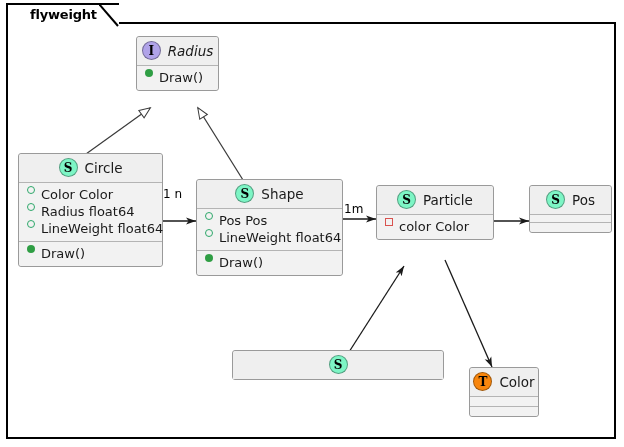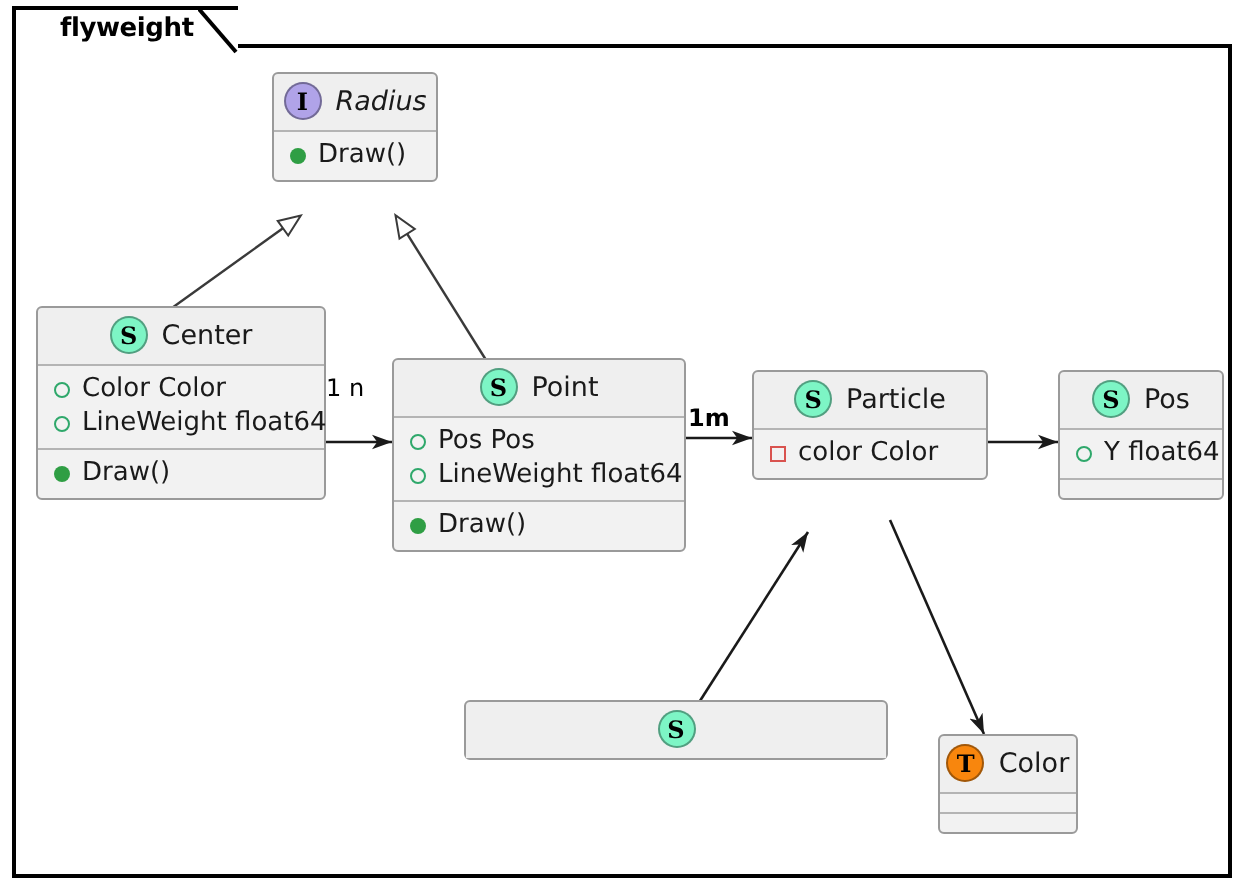--- a/index.html
+++ b/index.html
@@ -124,21 +124,20 @@
     border: 1px solid rgba(0,0,0,0.35);
     box-sizing: border-box;
   }
   .badge.struct { background: #7df5c5; }
   .badge.iface  { background: #b0a3e8; }
   .badge.type   { background: #f8860d; }
 
   
   .member {
     display: flex;
-    align-items: center;
     gap: 6px;
     font-size: 13px;
     color: #1a1a1a;
     line-height: 17px;
     white-space: nowrap;
   }
   .mk {
     width: 8px;
     height: 8px;
     flex: 0 0 auto;
@@ -208,62 +207,66 @@
     <path d="M343,219 L376,219" fill="none" stroke="#1a1a1a" stroke-width="1.3" marker-end="url(#solidarrow)"></path>
 
     <path d="M494,221 L529,221" fill="none" stroke="#1a1a1a" stroke-width="1.3" marker-end="url(#solidarrow)"></path>
 
     <path d="M349,352 L404,266" fill="none" stroke="#1a1a1a" stroke-width="1.3" marker-end="url(#solidarrow)"></path>
 
     <path d="M445,260 L492,367" fill="none" stroke="#1a1a1a" stroke-width="1.3" marker-end="url(#solidarrow)"></path>
   </svg>
 
   <div class="edge-label" style="left:163px; top:188px;">1 n</div>
-  <div class="edge-label" style="left:344px; top:203px;font-weight:bold;">1m</div>
+  <div class="edge-label" style="left:344px; top:203px;">1m</div>
 
   <div class="node" id="n-shape" style="left:136px; top:36px; width:83px;">
     <div class="hdr">
       <span class="badge iface">I</span>
       <span class="title iface">Radius</span>
     </div>
     <div class="compart">
       <div class="member">
         <span class="mk pubmethod"></span>
         <span>Draw()</span>
       </div>
     </div>
   </div>
 
   <div class="node" id="n-circle" style="left:18px; top:153px; width:145px;">
     <div class="hdr">
       <span class="badge struct">S</span>
-      <span class="title">Center</span>
+      <span class="title">Circle</span>
     </div>
     <div class="compart">
       <div class="member">
         <span class="mk pubfield"></span>
         <span>Color Color</span>
+      </div>
+      <div class="member">
+        <span class="mk pubfield"></span>
+        <span>Radius float64</span>
       </div>
       <div class="member">
         <span class="mk pubfield"></span>
         <span>LineWeight float64</span>
       </div>
     </div>
     <div class="compart">
       <div class="member">
         <span class="mk pubmethod"></span>
         <span>Draw()</span>
       </div>
     </div>
   </div>
 
   <div class="node" id="n-point" style="left:196px; top:179px; width:147px;">
     <div class="hdr">
       <span class="badge struct">S</span>
-      <span class="title">Point</span>
+      <span class="title">Shape</span>
     </div>
     <div class="compart">
       <div class="member">
         <span class="mk pubfield"></span>
         <span>Pos Pos</span>
       </div>
       <div class="member">
         <span class="mk pubfield"></span>
         <span>LineWeight float64</span>
       </div>
@@ -288,24 +291,20 @@
       </div>
     </div>
   </div>
 
   <div class="node" id="n-pos" style="left:529px; top:185px; width:83px;">
     <div class="hdr">
       <span class="badge struct">S</span>
       <span class="title">Pos</span>
     </div>
     <div class="compart">
-      <div class="member">
-        <span class="mk pubfield"></span>
-        <span>Y float64</span>
-      </div>
     </div>
     <div class="compart empty"></div>
   </div>
 
   <div class="node" id="n-pf" style="left:232px; top:350px; width:212px;">
     <div class="hdr">
       <span class="badge struct">S</span>
     </div>
   </div>
 

